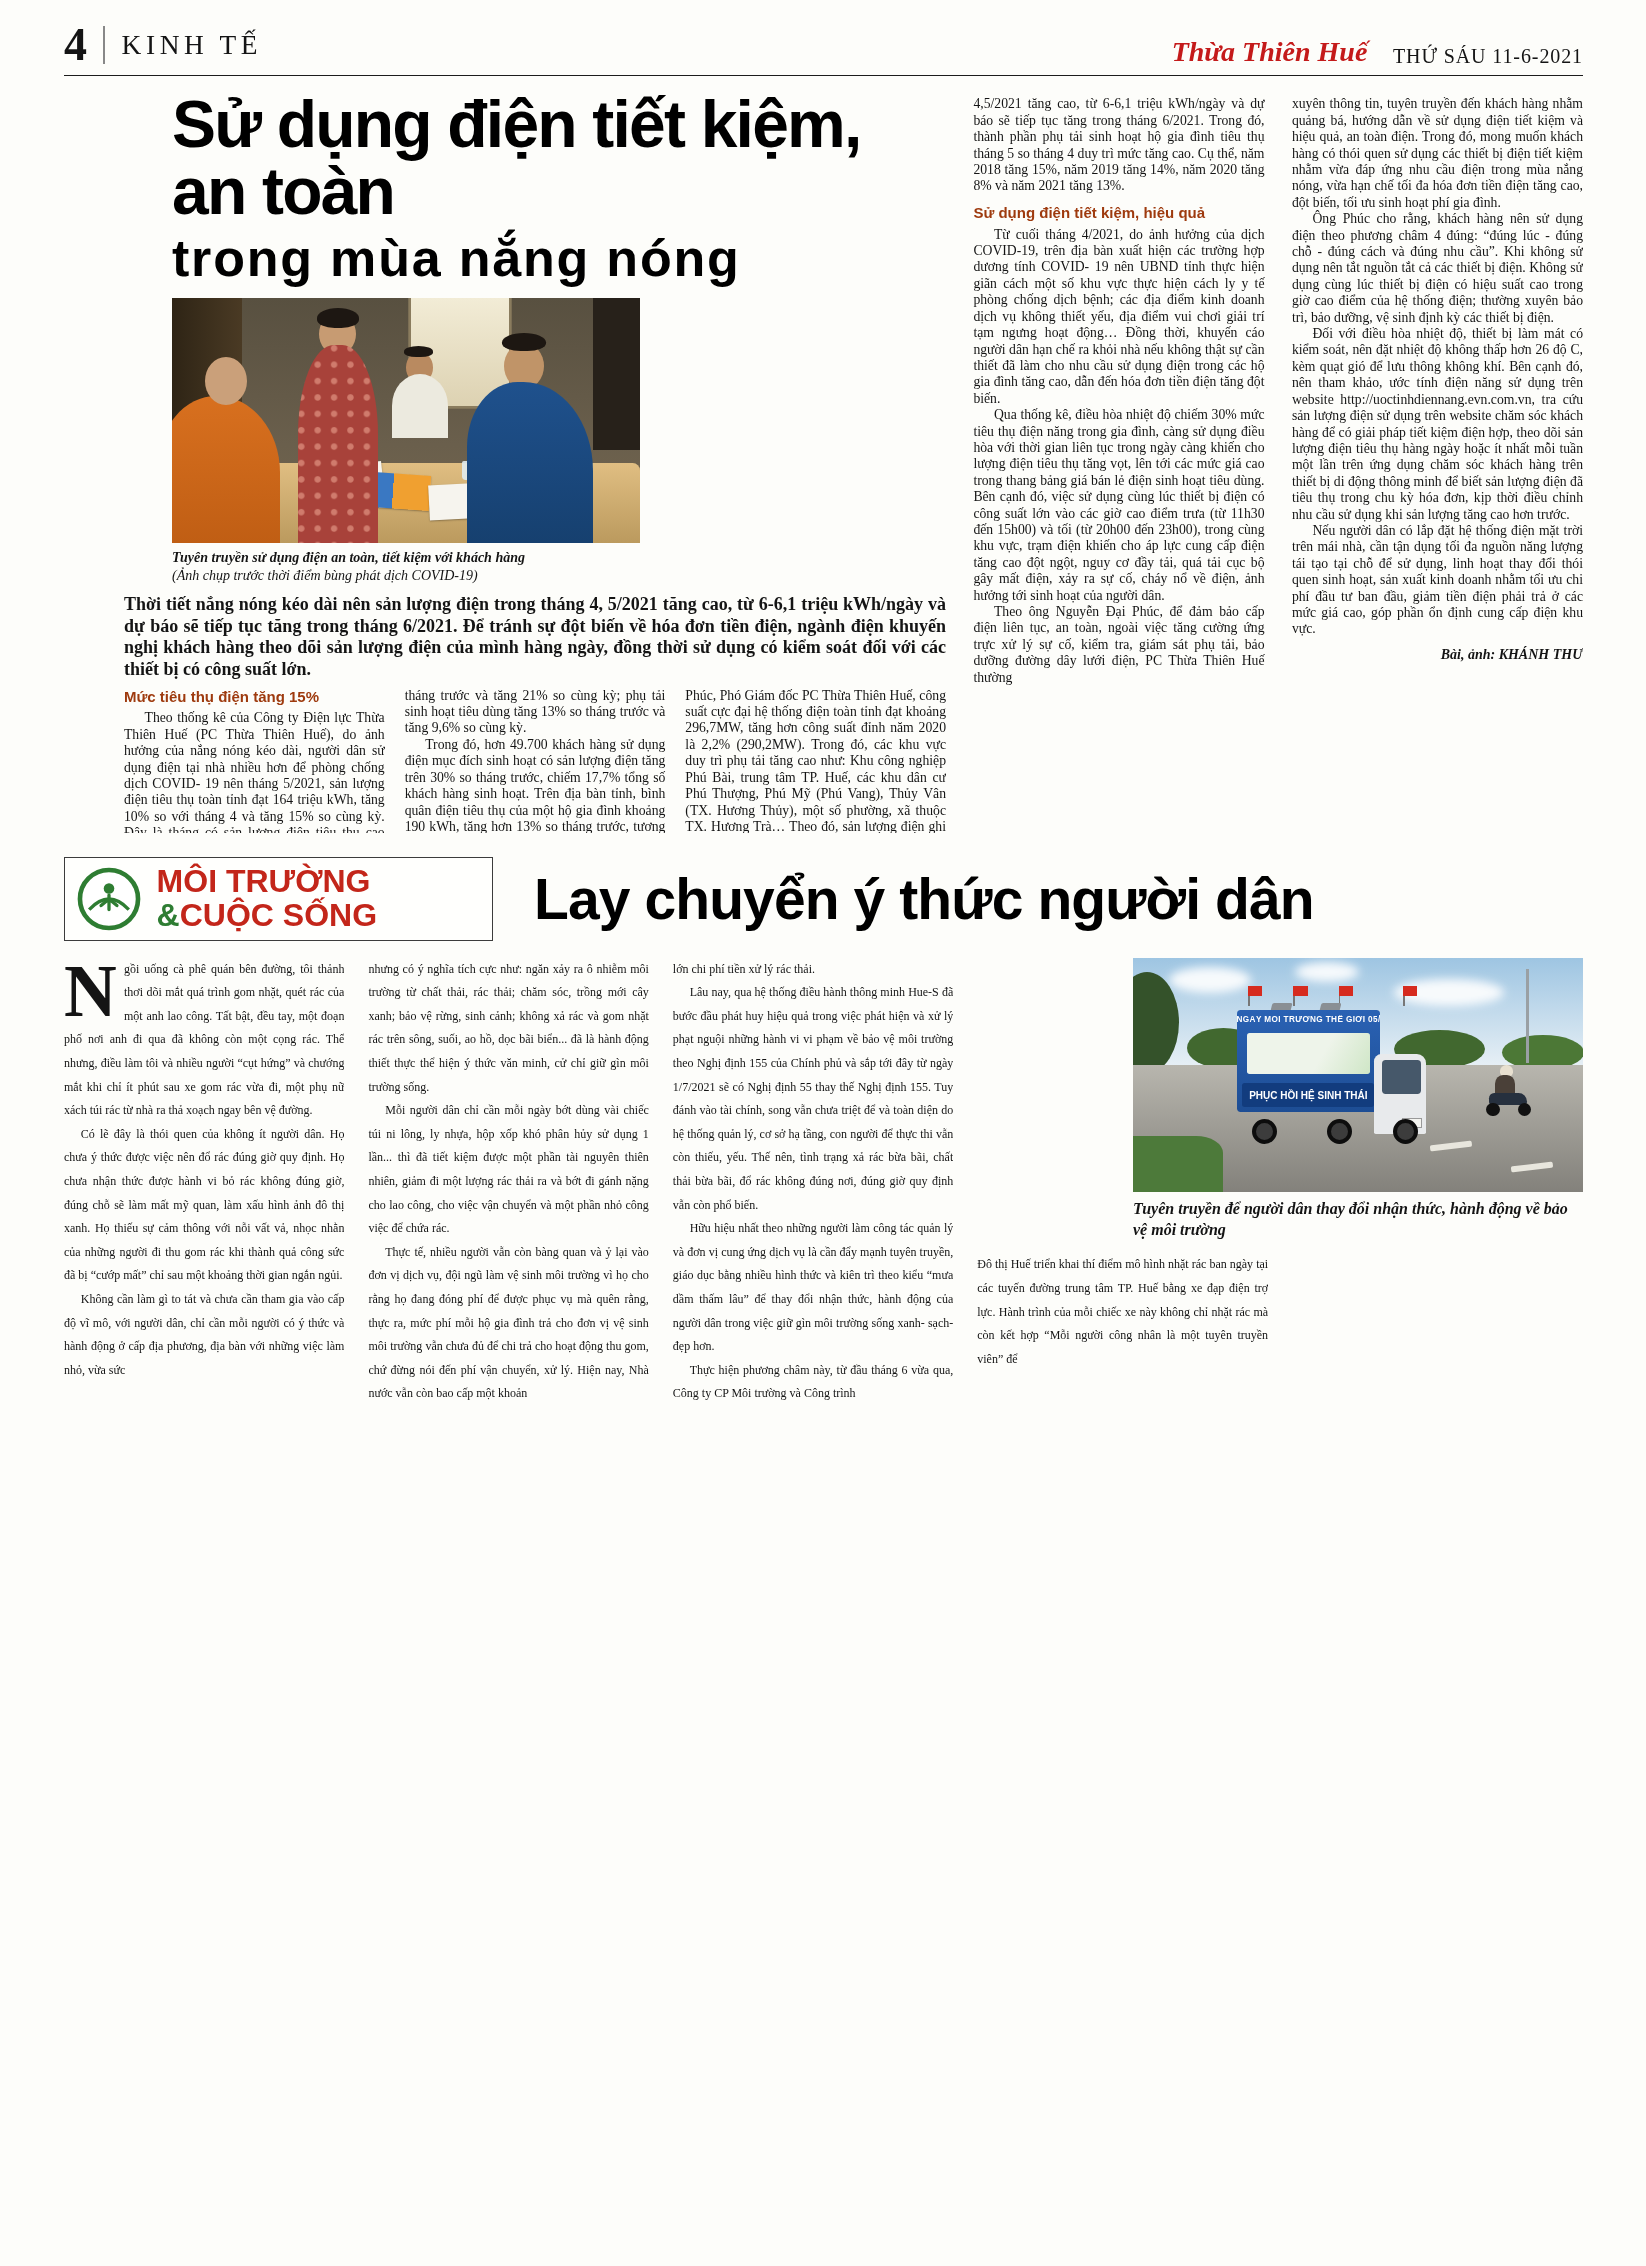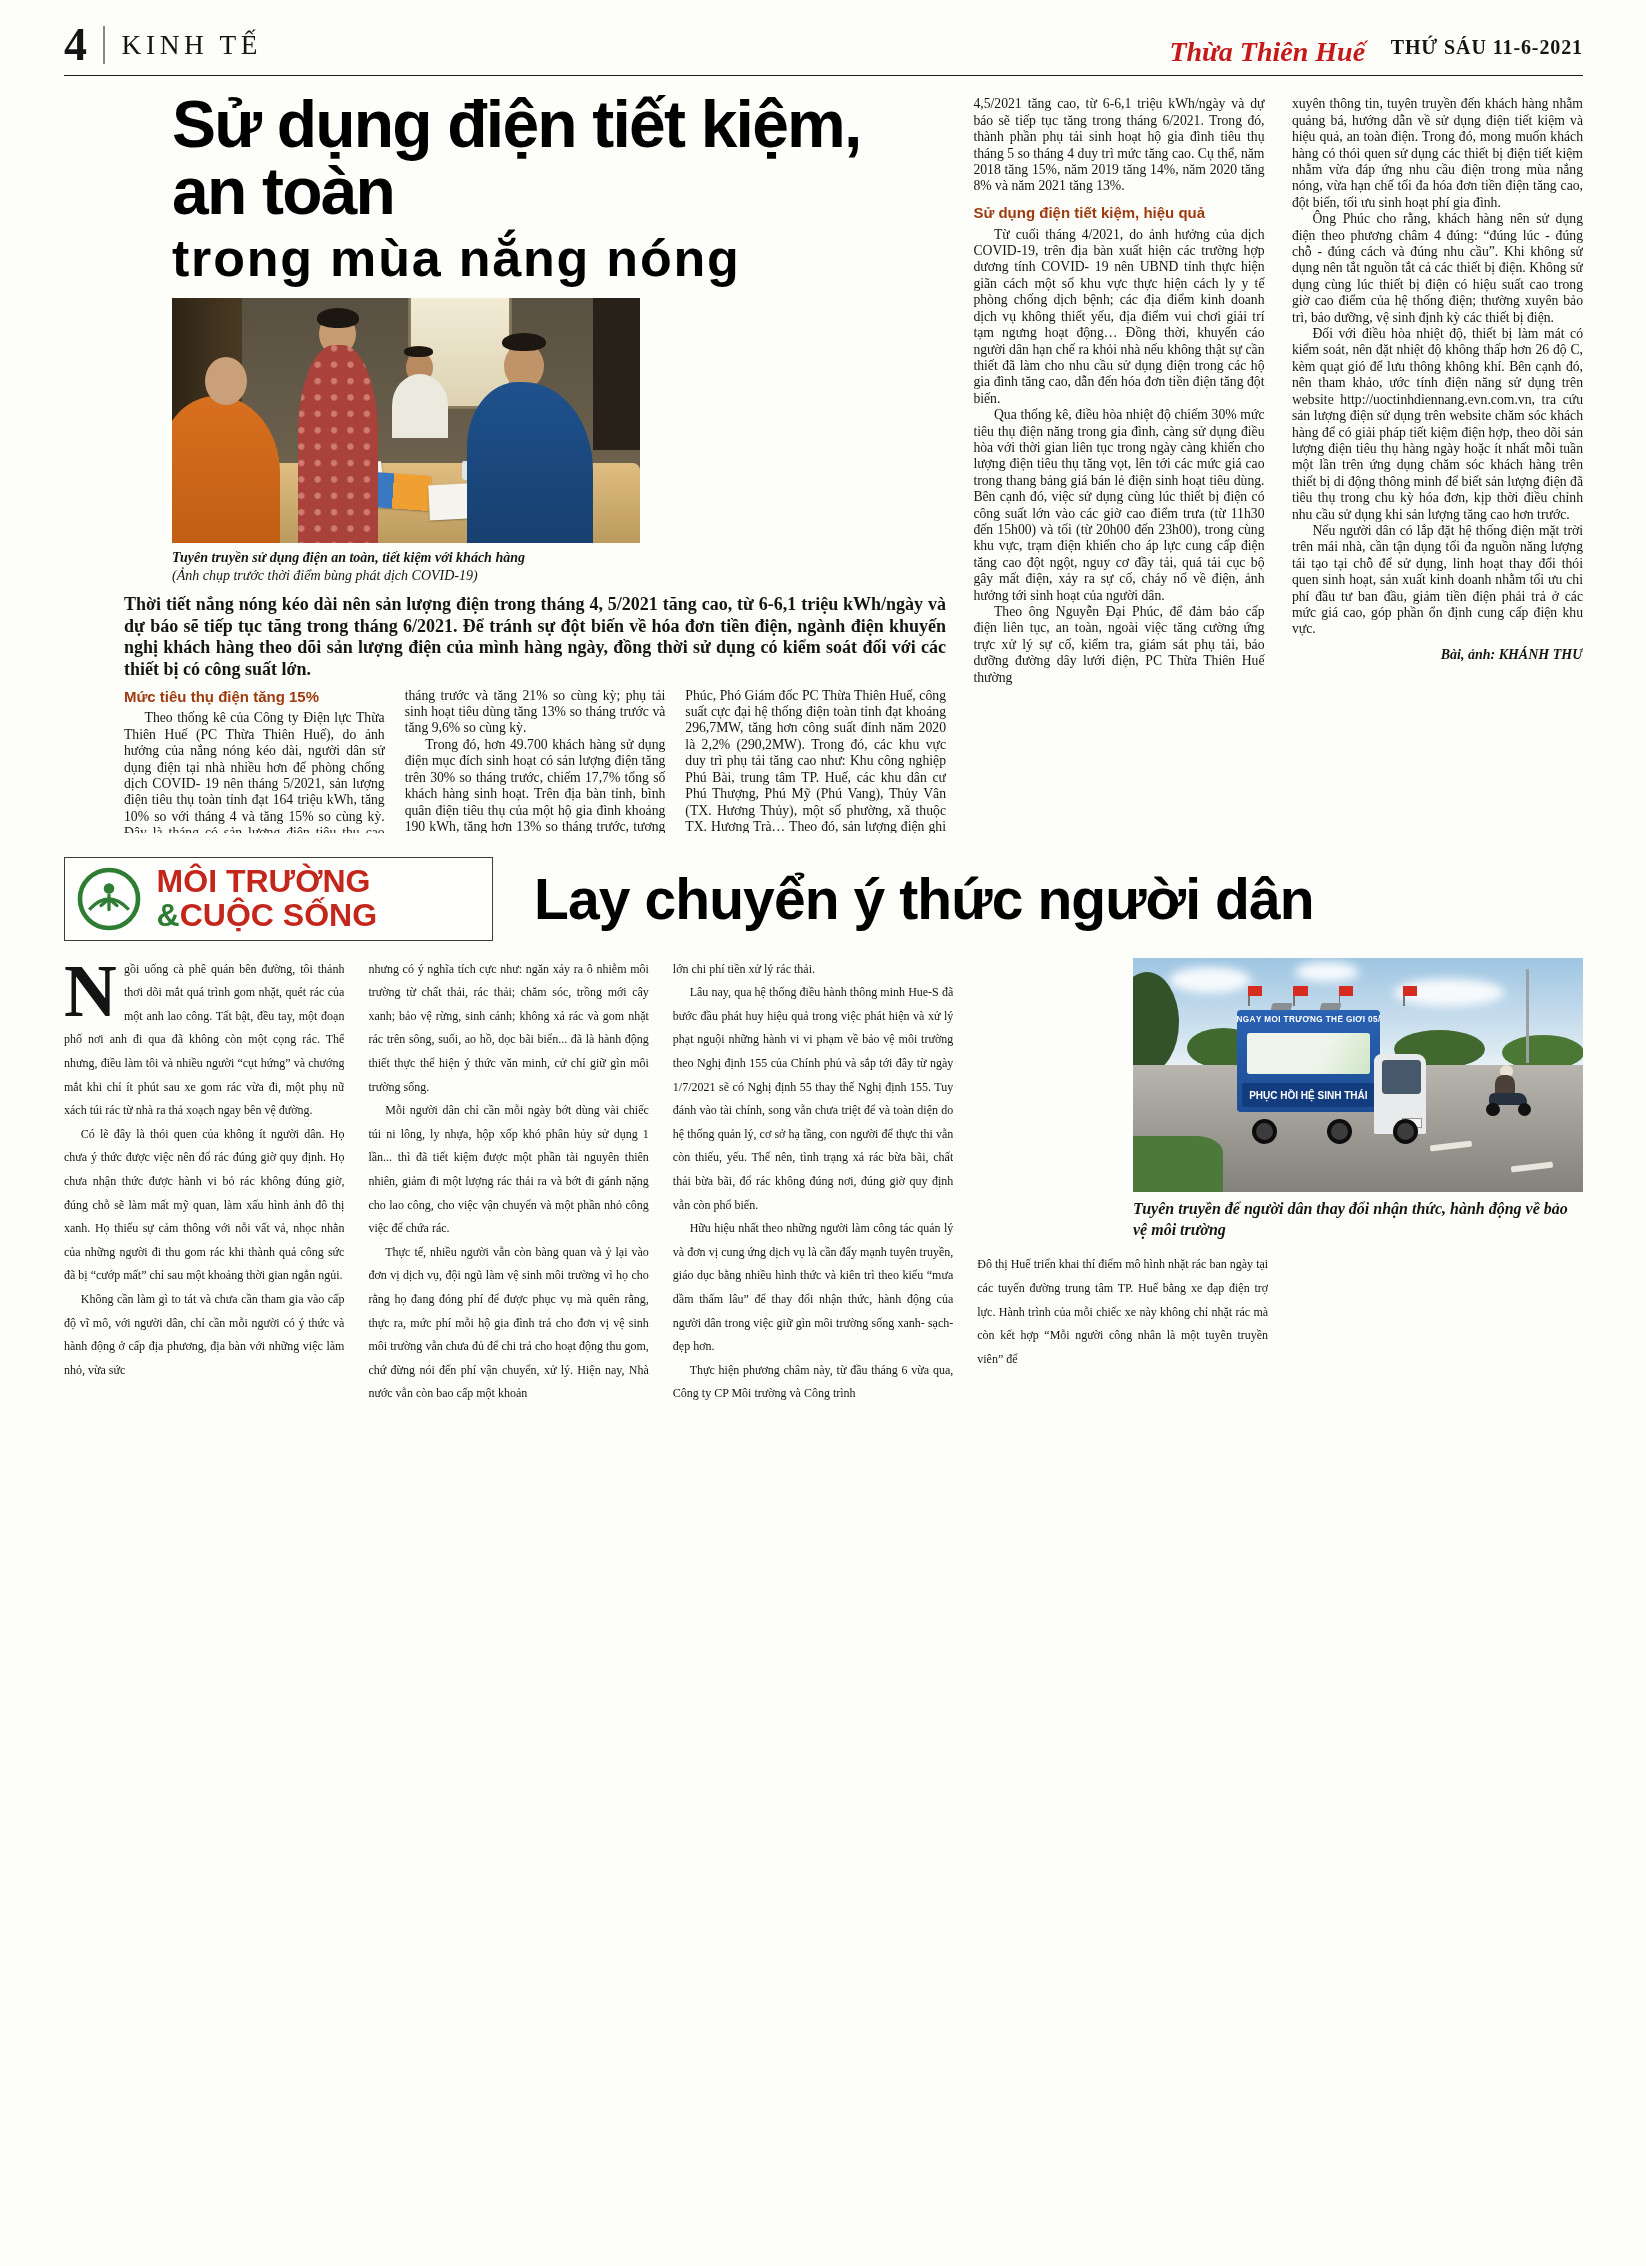--- a/index.html
+++ b/index.html
@@ -6,23 +6,23 @@
   html,body { width:1647px; background:#ffffff; }
   body { font-family:"Liberation Serif", serif; color:#141414; }
   .page { width:1647px; height:2267px; background:#fdfdfa; padding:22px 64px 33px; overflow:hidden; position:relative; }
 
   
   .masthead { display:flex; justify-content:space-between; align-items:flex-end; border-bottom:1.8px solid #1c1c1c; padding-bottom:7.3px; }
   .mh-left { display:flex; align-items:center; gap:16.4px; }
   .page-num { font-size:46px; font-weight:bold; line-height:1; }
   .mh-bar { width:1.8px; height:38px; background:#888; }
   .section-name { font-size:27.4px; letter-spacing:4.6px; }
-  .mh-right { display:flex; align-items:flex-start; gap:25.6px; }
+  .mh-right { display:flex; align-items:flex-end; gap:25.6px; }
   .brand { color:#c41a1a; font-size:28px; font-weight:bold; font-style:italic; }
-  .issue-date { font-size:20px; font-weight:bold; letter-spacing:0.9px; }
+  .issue-date { font-size:20px; font-weight:normal; letter-spacing:0.9px; }
 
   
   .a1-grid { margin-top:14.6px; padding-left:60px; display:grid; grid-template-columns:822px 1fr 1fr; column-gap:27.4px; height:742px; overflow:hidden; }
   .a1-title { font-family:"Liberation Sans", sans-serif; font-weight:bold; color:#000; margin:0 0 12.8px 48px; }
   .a1-title .t1 { display:block; font-size:66px; line-height:1.02; letter-spacing:-1.8px; }
   .a1-title .t2 { display:block; font-size:52px; line-height:1.05; letter-spacing:1.8px; margin-top:5.5px; }
   .a1-fig { width:500px;padding-left:48px; }
   .photo1 { position:relative; width:468px; height:245px; overflow:hidden; background:linear-gradient(180deg,#585040 0%,#6a5f4c 60%,#75674f 100%); }
   .fig-cap1 { margin-top:5.5px; font-size:14px; line-height:1.3; font-style:italic; }
   .fig-cap1 .main { font-weight:bold; display:block; }

